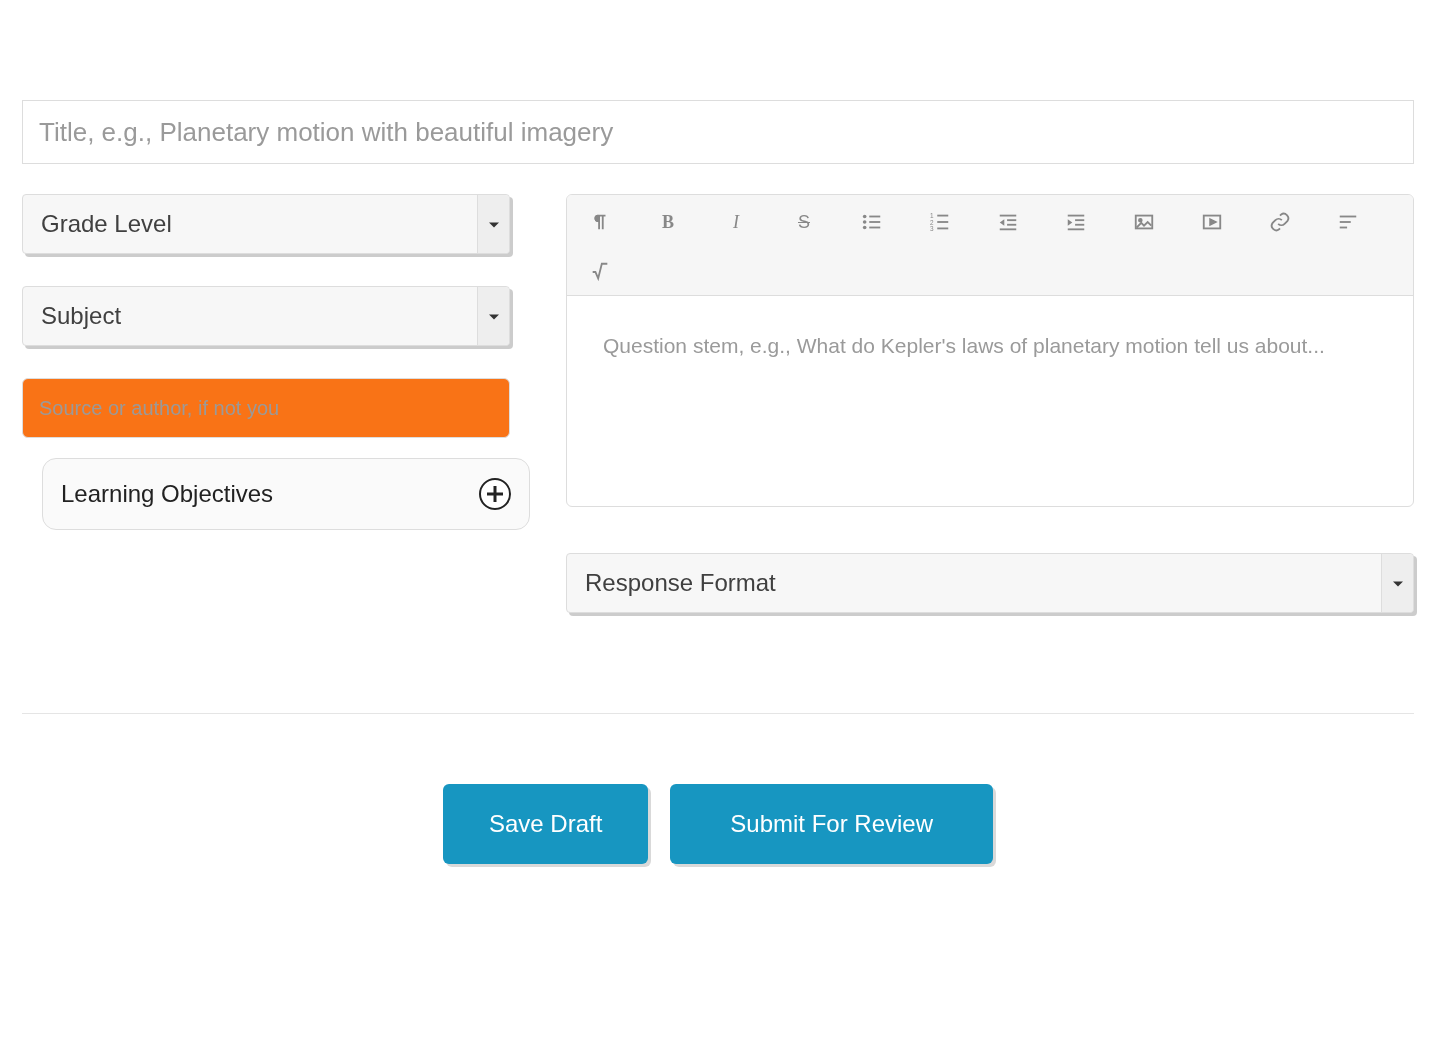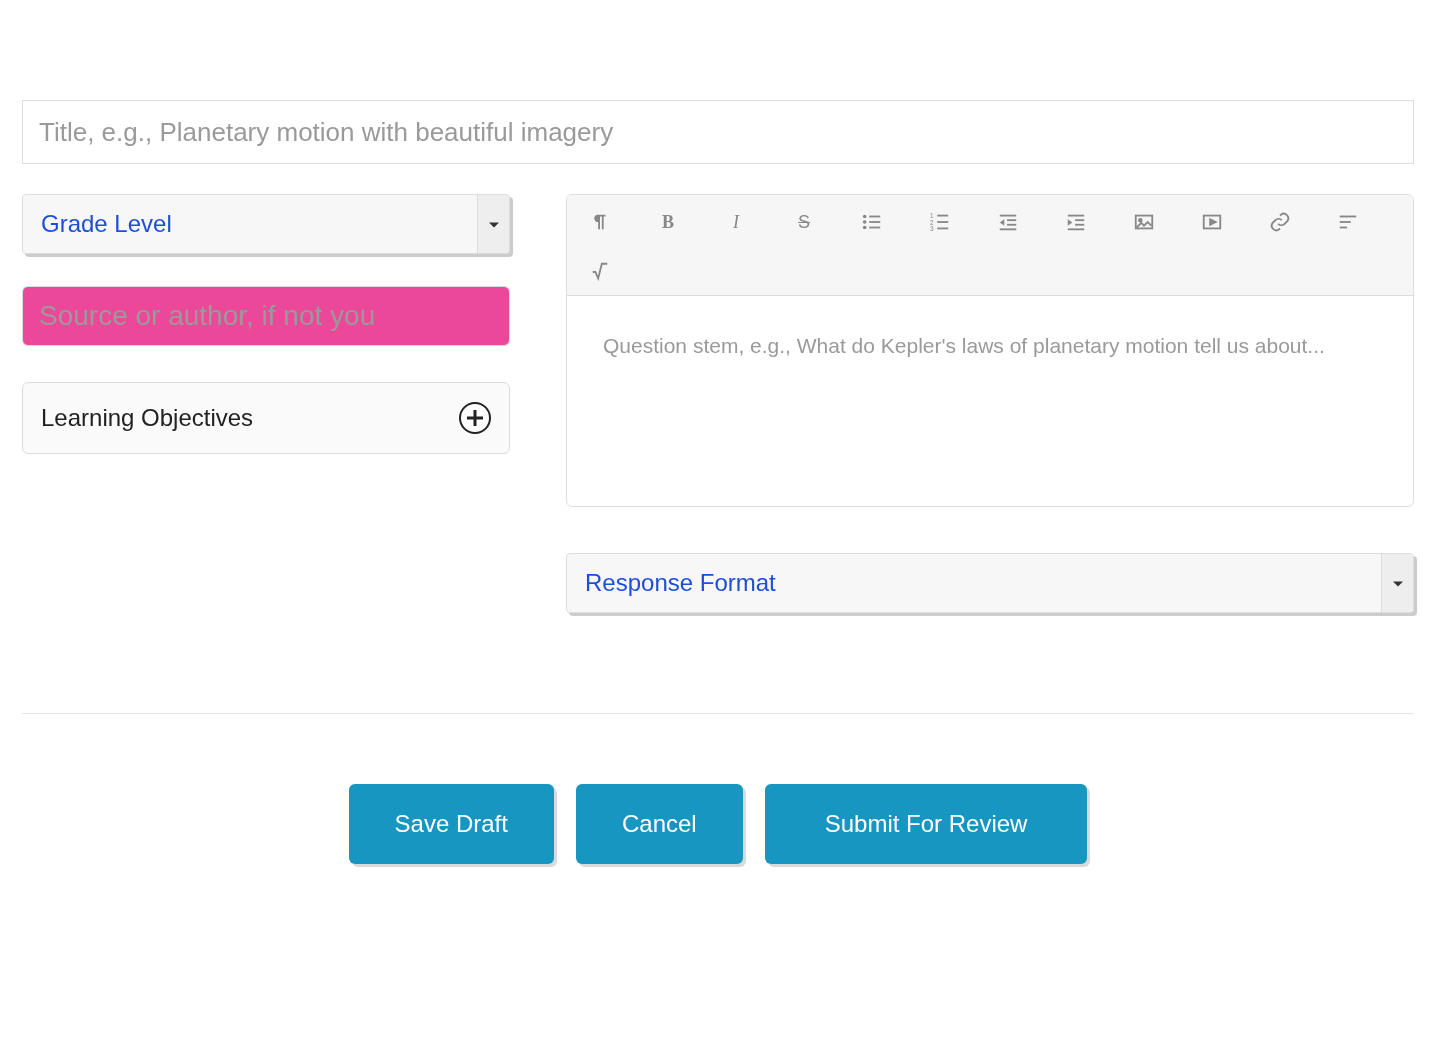--- a/index.html
+++ b/index.html
@@ -37,21 +37,21 @@
       border-radius: 4px;
       margin-bottom: 32px;
       box-shadow: 3px 3px 0 rgba(0,0,0,0.2);
     }
     .select-wrap .select-text {
       position: absolute;
       left: 18px;
       top: 50%;
       transform: translateY(-50%);
       font-size: 24px;
-      color: #1d4ed8;
+      color: #404040;
     }
     .select-wrap .caret-zone {
       position: absolute;
       right: 0; top: 0;
       width: 32px; height: 100%;
       background: #eee;
       border-left: 1px solid #ddd;
       border-top-right-radius: 4px;
       border-bottom-right-radius: 4px;
     }
@@ -63,36 +63,37 @@
       border-left: 5px solid transparent;
       border-right: 5px solid transparent;
       border-top: 5px solid #333;
     }
     .source-input {
       width: 100%;
       height: 60px;
       border: 1px solid #ddd;
       border-radius: 6px;
       padding: 0 16px;
-      font-size: 28px;
-      background: #ec4899;
+      font-size: 20px;
+      background: #f97316;
       color: #222;
-      margin-bottom: 36px;
+      margin-bottom: 20px;
     }
     .source-input::placeholder { color: #9a9a9a; }
     .lo-box {
       width: 100%;
       height: 72px;
       border: 1px solid #ddd;
-      border-radius: 6px;
+      border-radius: 14px;
       background: #fafafa;
       display: flex;
       align-items: center;
       justify-content: space-between;
       padding: 0 18px;
+      margin-left: 20px;
     }
     .lo-box .lo-label { font-size: 24px; color: #222; }
     .plus-circle {
       width: 32px; height: 32px;
       border: 2px solid #222;
       border-radius: 50%;
       position: relative;
       background: #fff;
     }
     .plus-circle::before, .plus-circle::after {
@@ -174,20 +175,24 @@
 
 <div class="columns">
 
   <div class="left-col">
 
     <div class="select-wrap">
       <span class="select-text">Grade Level</span>
       <span class="caret-zone"></span>
     </div>
 
+    <div class="select-wrap">
+      <span class="select-text">Subject</span>
+      <span class="caret-zone"></span>
+    </div>
 
     <input type="text" class="source-input" placeholder="Source or author, if not you" style="">
 
     <div class="lo-box">
       <span class="lo-label">Learning Objectives</span>
       <span class="plus-circle"></span>
     </div>
 
   </div>
 
@@ -291,18 +296,17 @@
     </div>
 
   </div>
 
 </div>
 
 <hr class="divider">
 
 <div class="actions">
   <button class="btn">Save Draft</button>
-  <button class="btn">Cancel</button>
   <button class="btn wide">Submit For Review</button>
 </div>
 
 
 
 
 </body></html>

